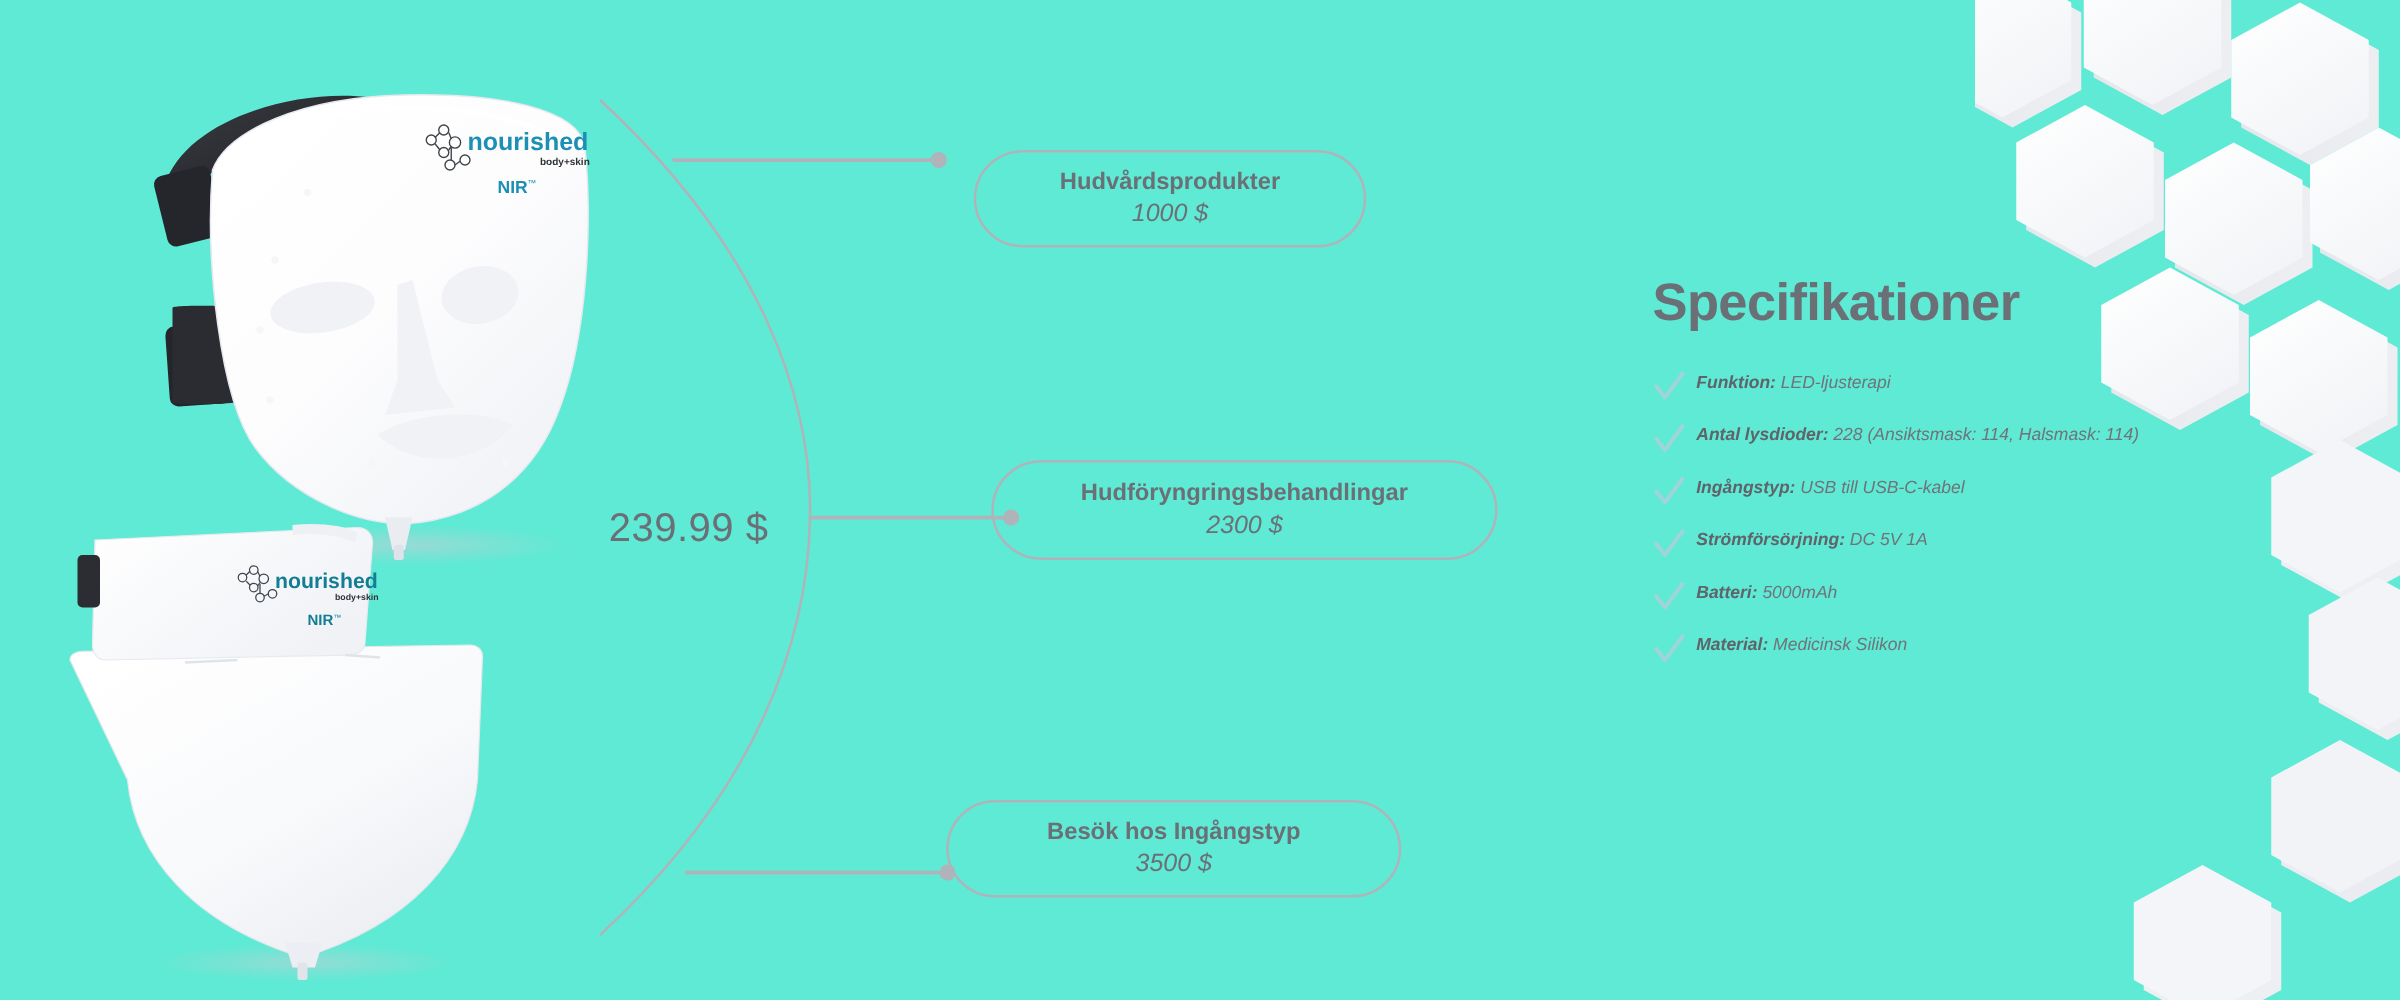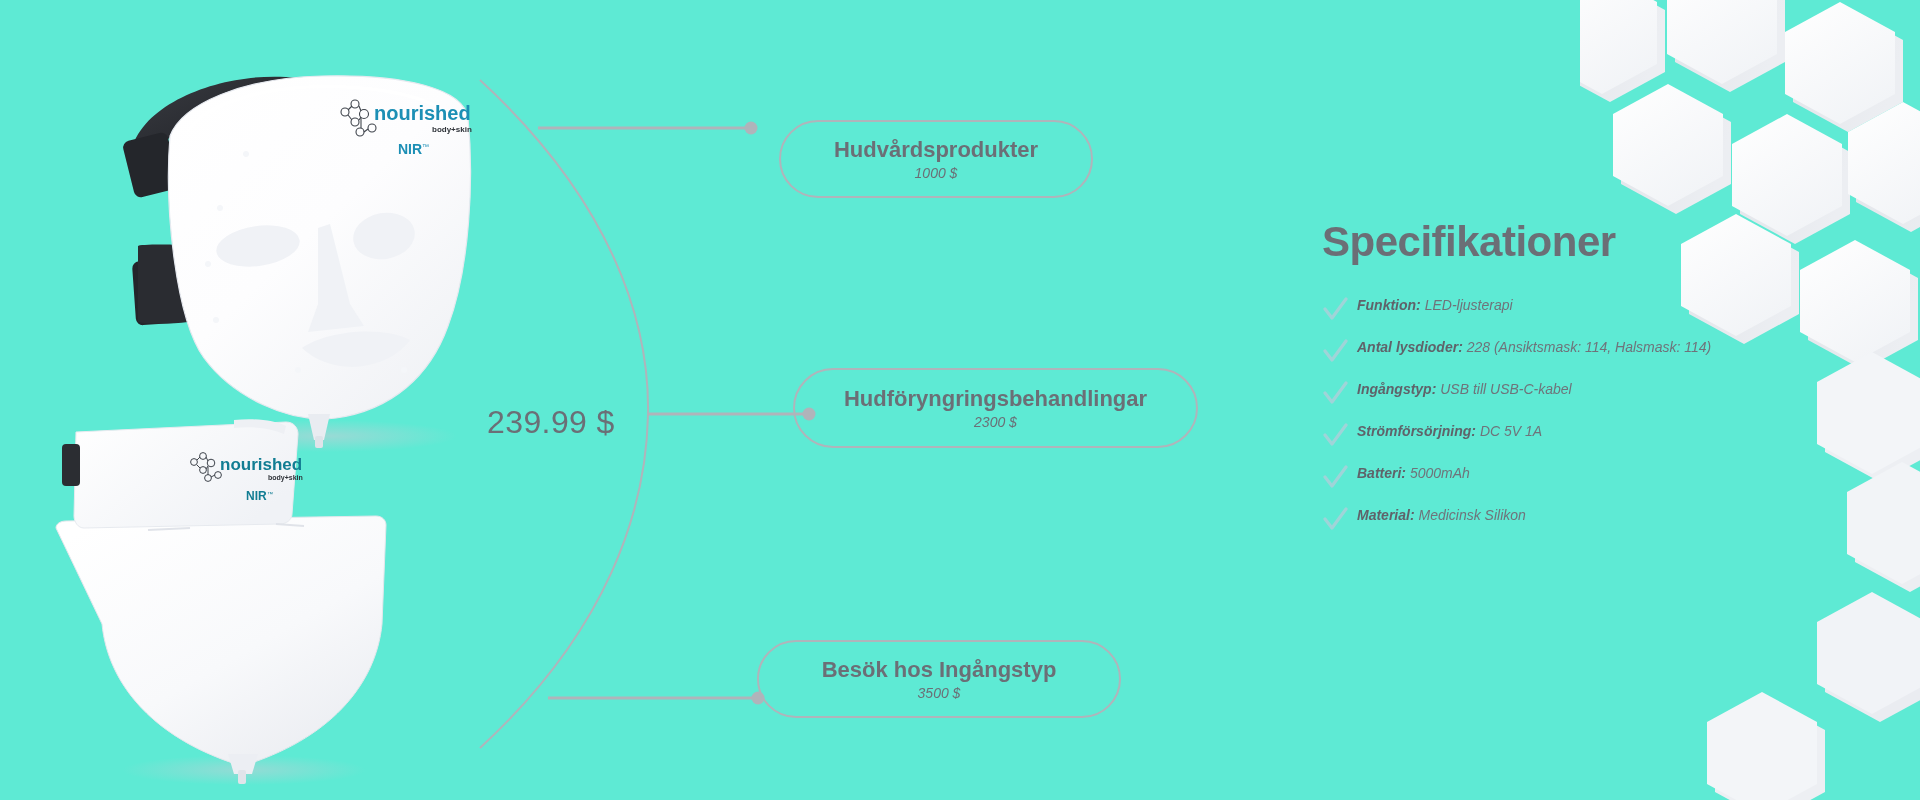--- a/index.html
+++ b/index.html
@@ -56,28 +56,28 @@
     border-radius: 40px;
     background: transparent;
     display: flex;
     flex-direction: column;
     align-items: center;
     justify-content: center;
     padding: 12px 34px;
     text-align: center;
   }
   .pill-label {
-    font-size: 22px;
+    font-size: 19px;
     font-weight: bold;
     color: #6b6f76;
     white-space: nowrap;
     line-height: 1.35;
   }
   .pill-price {
-    font-size: 14px;
+    font-size: 20px;
     font-style: italic;
     color: #6b6f76;
     line-height: 1.35;
     white-space: nowrap;
   }
   #pill-0 { left: 779px; top: 120px;  width: 314px; height: 78px; }
   #pill-1 { left: 793px; top: 368px;  width: 405px; height: 80px; }
   #pill-2 { left: 757px; top: 640px;  width: 364px; height: 78px; }
 
   

